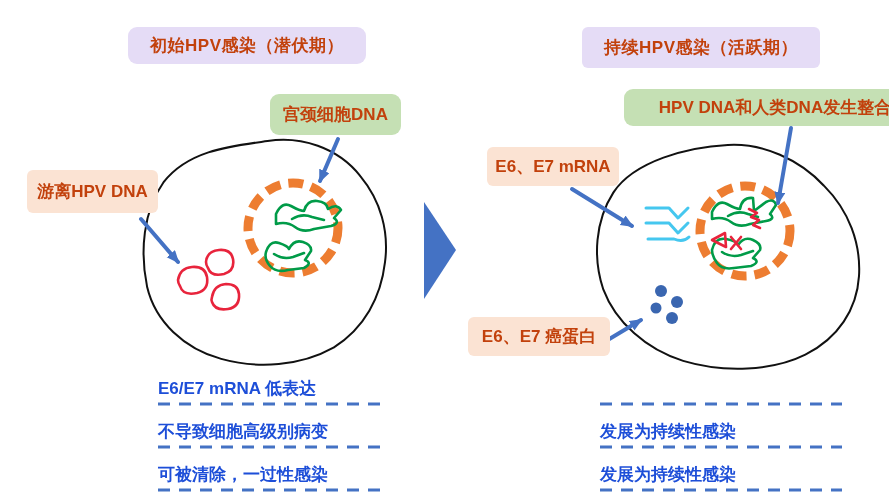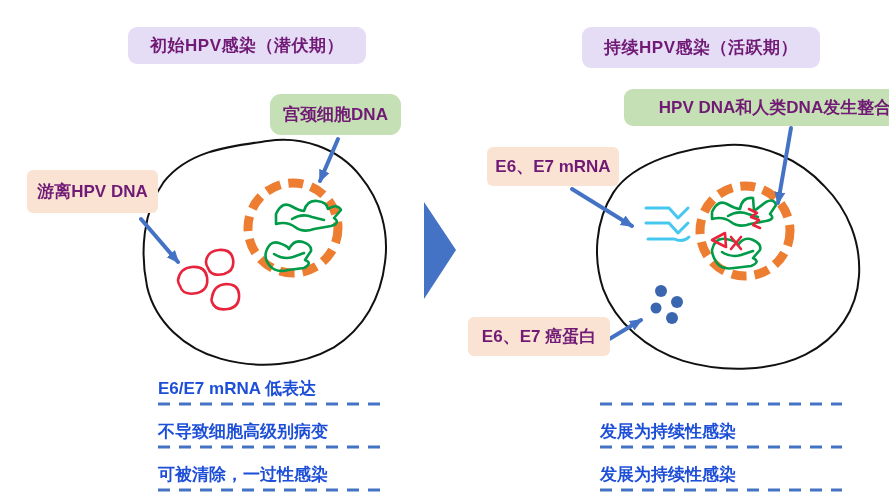--- a/index.html
+++ b/index.html
@@ -3,21 +3,21 @@
 <meta charset="utf-8">
 <style>
   html,body{margin:0;padding:0;background:#ffffff;}
   #stage{
     position:relative;width:889px;height:500px;background:#ffffff;overflow:hidden;
     font-family:"Liberation Sans","DejaVu Sans",sans-serif;
   }
   .abs{position:absolute;}
   .label{
     display:flex;align-items:center;justify-content:center;
-    font-weight:bold;color:#701a75;text-align:center;line-height:1.15;
+    font-weight:bold;color:#c2410c;text-align:center;line-height:1.15;
     box-sizing:border-box;
   }
   .hdr{
     background:#E5DCF6;border-radius:9px;font-size:17px;letter-spacing:.5px;
   }
   .green{
     background:#C5E0B4;border-radius:9px;font-size:17px;
   }
   .peach{
     background:#FBE3D3;border-radius:6px;font-size:17px;
@@ -118,29 +118,29 @@
       <line x1="158" y1="447" x2="388" y2="447"></line>
       <line x1="158" y1="490" x2="388" y2="490"></line>
       <line x1="600" y1="404" x2="842" y2="404"></line>
       <line x1="600" y1="447" x2="842" y2="447"></line>
       <line x1="600" y1="490" x2="842" y2="490"></line>
     </g>
   </svg>
 
   <div class="abs label hdr" style="left:128px;top:27px;width:238px;height:37px;">初始HPV感染（潜伏期）</div>
 
-  <div class="abs label green" style="left:270px;top:94px;width:131px;height:41px;border-radius:11px;">宫颈细胞DNA</div>
+  <div class="abs label green" style="left:270px;top:94px;width:131px;height:41px;">宫颈细胞DNA</div>
 
   <div class="abs label peach" style="left:27px;top:170px;width:131px;height:43px;">游离HPV DNA</div>
 
   <div class="abs note" style="left:158px;top:377px;">E6/E7 mRNA 低表达</div>
   <div class="abs note" style="left:158px;top:420px;">不导致细胞高级别病变</div>
   <div class="abs note" style="left:158px;top:463px;">可被清除，一过性感染</div>
 
-  <div class="abs label hdr" style="left:582px;top:27px;width:238px;height:41px;">持续HPV感染（活跃期）</div>
+  <div class="abs label hdr" style="left:582px;top:27px;width:238px;height:41px;border-radius:6px;">持续HPV感染（活跃期）</div>
 
   <div class="abs label green" style="left:624px;top:89px;width:302px;height:37px;">HPV DNA和人类DNA发生整合</div>
 
   <div class="abs label peach" style="left:487px;top:147px;width:132px;height:39px;">E6、E7 mRNA</div>
 
   <div class="abs label peach" style="left:468px;top:317px;width:142px;height:39px;">E6、E7 癌蛋白</div>
 
   <div class="abs note" style="left:600px;top:420px;">发展为持续性感染</div>
   <div class="abs note" style="left:600px;top:463px;">发展为持续性感染</div>
 

